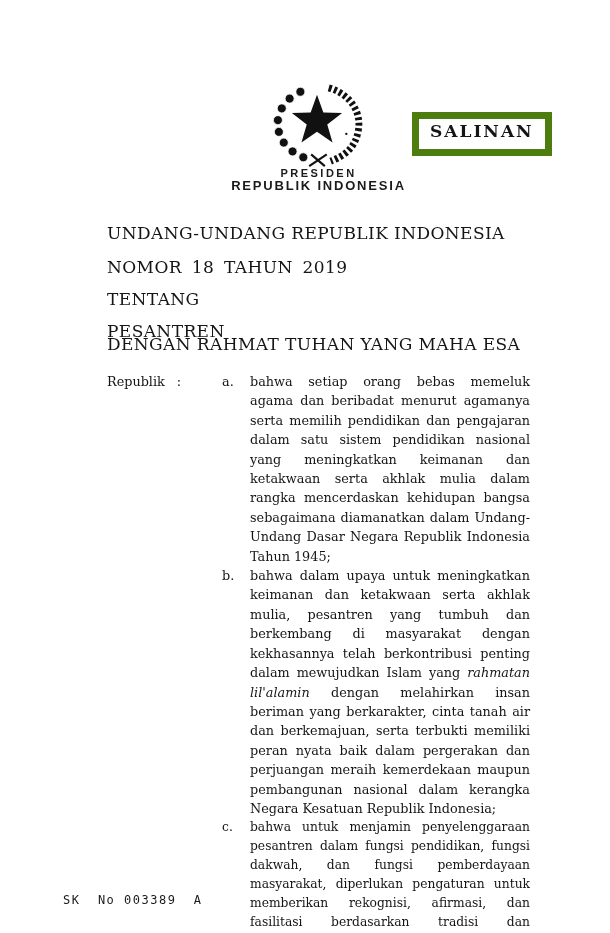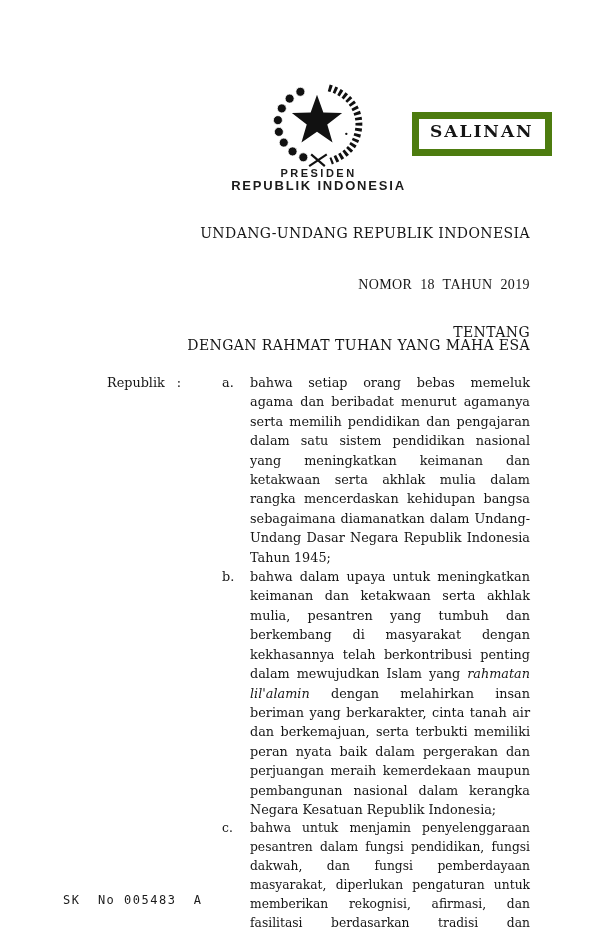--- a/index.html
+++ b/index.html
@@ -25,25 +25,25 @@
     position:absolute;top:167px;left:107px;right:80px;
     text-align:center;
     font-family:"Liberation Sans","DejaVu Sans",sans-serif;
     font-weight:bold;color:#1b1b1b;
   }
   .lh1{font-size:11px;letter-spacing:2.5px;line-height:12px;}
   .lh2{font-size:13px;letter-spacing:1.8px;line-height:13px;}
   
   .content{padding:227px 80px 0 107px;}
   .hline{
-    text-align:right;font-size:14px;line-height:13px;
+    text-align:left;font-size:17px;line-height:13px;
     letter-spacing:.4px;margin:0;font-weight:normal;
   }
-  .hline.mt21{margin-top:38px;font-family:Liberation Serif, serif;}
-  .hline.mt19{margin-top:35px;}
+  .hline.mt21{margin-top:21px;}
+  .hline.mt19{margin-top:19px;}
   .hline.mt17{}
   .hline.mt34{margin-top:34px;}
   .wide-words{word-spacing:4px;}
   
   .consider{display:flex;margin-top:21px;font-size:12.8px;line-height:19.4px;}
   .mlabel{width:115px;flex-shrink:0;}
   .mlabel .colon{margin-left:12px;}
   .items{flex:1;}
   .item{display:flex;}
   .item .letter{width:28px;flex-shrink:0;}
@@ -89,20 +89,21 @@
 
   <div class="letterhead-text">
     <div class="lh1">PRESIDEN</div>
     <div class="lh2">REPUBLIK INDONESIA</div>
   </div>
 
   <div class="content">
     <p class="hline">UNDANG-UNDANG REPUBLIK INDONESIA</p>
     <p class="hline mt21 wide-words">NOMOR 18 TAHUN 2019</p>
     <p class="hline mt19">TENTANG</p>
+    <p class="hline mt19">PESANTREN</p>
     <p class="hline mt17">DENGAN RAHMAT TUHAN YANG MAHA ESA</p>
 
     <div class="consider">
       <div class="mlabel">
         <span>Republik</span><span class="colon">:</span>
       </div>
       <div class="items">
 
         <div class="item">
           <span class="letter">a.</span>
@@ -117,15 +118,15 @@
         <div class="item">
           <span class="letter">c.</span>
           <span class="itext">bahwa untuk menjamin penyelenggaraan pesantren dalam fungsi pendidikan, fungsi dakwah, dan fungsi pemberdayaan masyarakat, diperlukan pengaturan untuk memberikan rekognisi, afirmasi, dan fasilitasi berdasarkan tradisi dan kekhasannya;</span>
         </div>
 
       </div>
     </div>
 
   </div>
 
-  <div class="footer-code">SK  No 005483  A</div>
+  <div class="footer-code">SK  No 003389  A</div>
 
 </div>
 
 </body></html>

